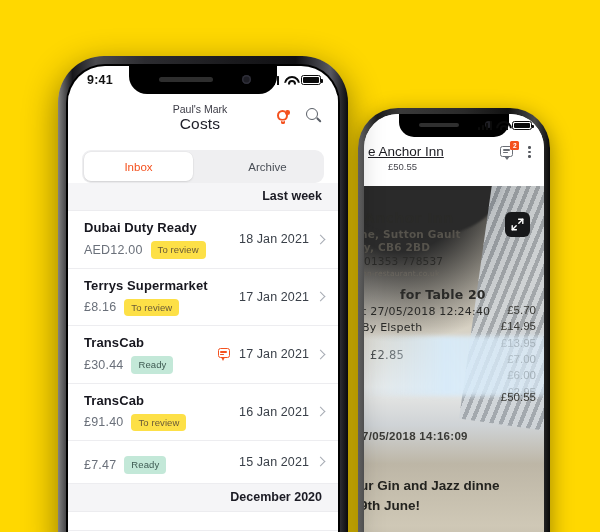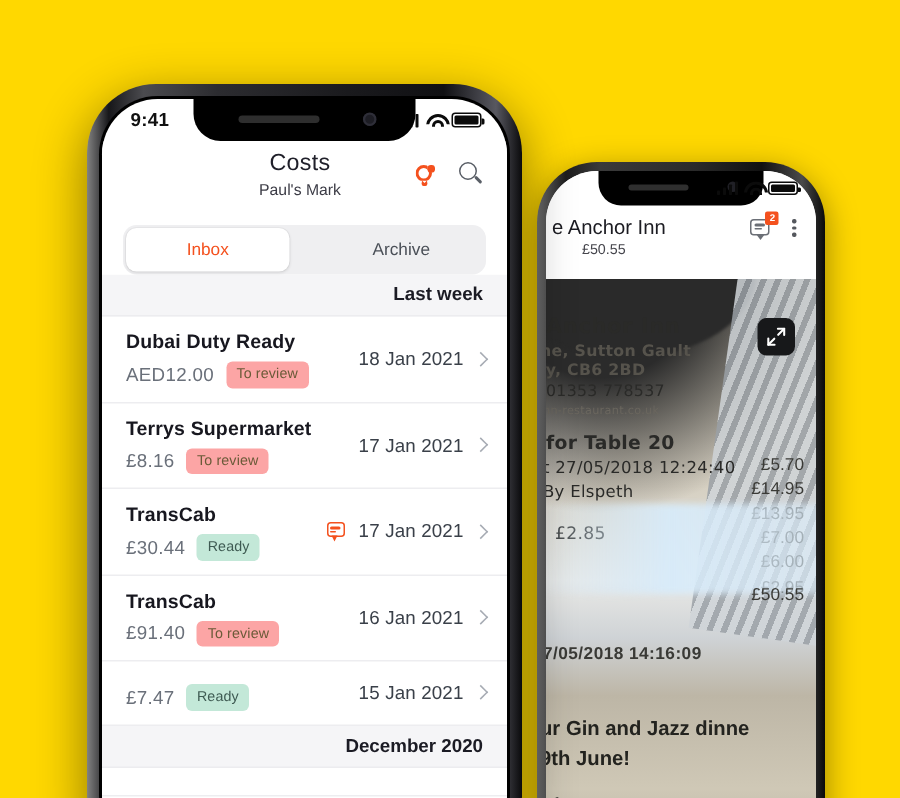--- a/index.html
+++ b/index.html
@@ -81,21 +81,21 @@
   .batt::after { content:""; position:absolute; right:-3px; top:3px; width:1.6px; height:3.5px; background:#0b0b0b; border-radius:0 1px 1px 0; }
 
   #p2-header {
     position: absolute; top: 0; left: 0; right: 0;
     height: 72px; background: #fff; z-index: 5;
     padding: 30px 10px 0 10px;
   }
   #p2-header .row { display:flex; align-items:flex-start; gap:6px; }
   #p2-title {
     font-size: 13.5px; color:#1c1c22; font-weight:400;
-    white-space:nowrap; margin-left:-6px;
+    white-space:nowrap; margin-left:-6px;text-decoration:underline;
   }
   #p2-amount { font-size: 9.5px; color:#46464d; margin-top:2px; margin-left:14px; }
   #p2-actions { margin-left:auto; display:flex; align-items:center; gap:11px; padding-top:1px; }
 
   .cmt-icon { position: relative; width: 14px; height: 13px; }
   .cmt-icon .bub {
     position:absolute; left:0; top:1px; width:13px; height:10.5px;
     border:1.6px solid #6b6f76; border-radius:2.5px; background:#fff;
   }
   .cmt-icon .bub::after {
@@ -280,21 +280,21 @@
   .row-name {
     font-size:13px; font-weight:700; color:#17171f;
     letter-spacing:.1px; white-space:nowrap;
   }
   .row-amountline { display:flex; align-items:center; gap:8px; margin-top:6px; }
   .row-amount { font-size:12.5px; color:#6a707a; letter-spacing:.2px; }
   .pill {
     font-size:9.5px; padding:3px 7px 3.5px 7px; border-radius:4px;
     letter-spacing:.1px; white-space:nowrap;
   }
-  .pill.review { background:#fca5a5; color:#6a5a38; }
+  .pill.review { background:#fde047; color:#6a5a38; }
   .pill.ready  { background:#C3E8D8; color:#3e5a52; }
   .row-right { display:flex; align-items:center; gap:7px; }
   .row-date { font-size:12.5px; color:#3a4049; white-space:nowrap; letter-spacing:.1px; }
   .chev {
     width:7px; height:7px; border-top:1.6px solid #a6abb3;
     border-right:1.6px solid #a6abb3; transform: rotate(45deg);
     margin-left:1px;
   }
   .row-cmt { position:relative; width:13px; height:12px; margin-right:1px; }
   .row-cmt .bub {
@@ -320,21 +320,21 @@
 
       <div id="p2-photo">
         <div class="dark-top"></div>
         <div class="angle"></div>
         <div class="rcpt">
           <div class="ln b" style="font-size:14px;letter-spacing:.4px;margin-left:-4px;">Anchor Inn</div>
           <div class="ln b" style="font-size:10.5px;margin-top:2px;margin-left:-8px;color:#56534c;">ne, Sutton Gault</div>
           <div class="ln b" style="font-size:10.5px;margin-top:1px;margin-left:-8px;color:#56534c;">ly, CB6 2BD</div>
           <div class="ln" style="font-size:10.5px;margin-top:2px;margin-left:-4px;">01353 778537</div>
           <div class="ln faint" style="font-size:7.5px;margin-top:2px;margin-left:-6px;">nn-restaurant.co.uk</div>
-          <div class="ln b" style="font-size:12.5px;margin-top:9px;margin-left:-4px;">for Table 20</div>
+          <div class="ln b" style="font-size:12.5px;margin-top:9px;margin-left:-4px;padding-left:36px;">for Table 20</div>
           <div class="ln" style="font-size:11px;margin-top:3px;margin-left:-6px;">t 27/05/2018  12:24:40</div>
           <div class="ln" style="font-size:11px;margin-top:3px;margin-left:-6px;">By Elspeth</div>
           <div class="ln" style="font-size:11.5px;margin-top:14px;margin-left:2px;">£2.85</div>
         </div>
         <div class="rcpt-prices">
           <div>£5.70</div>
           <div>£14.95</div>
           <div>£13.95</div>
           <div>£7.00</div>
           <div>£6.00</div>
@@ -397,22 +397,22 @@
       </div>
     </div>
   </div>
 
   <div id="phone1">
     <div class="bezel">
       <div class="screen">
 
         <div id="p1-header">
           <div id="p1-titlewrap">
+            <div id="p1-sub">Paul's Mark</div>
             <div id="p1-title">Costs</div>
-            <div id="p1-sub">Paul's Mark</div>
           </div>
           <div id="p1-head-actions">
             <div class="bell-icon">
               <div class="b1"></div>
               <div class="b2"></div>
               <div class="dot"></div>
             </div>
             <div class="search-icon">
               <div class="ring"></div>
               <div class="handle"></div>

